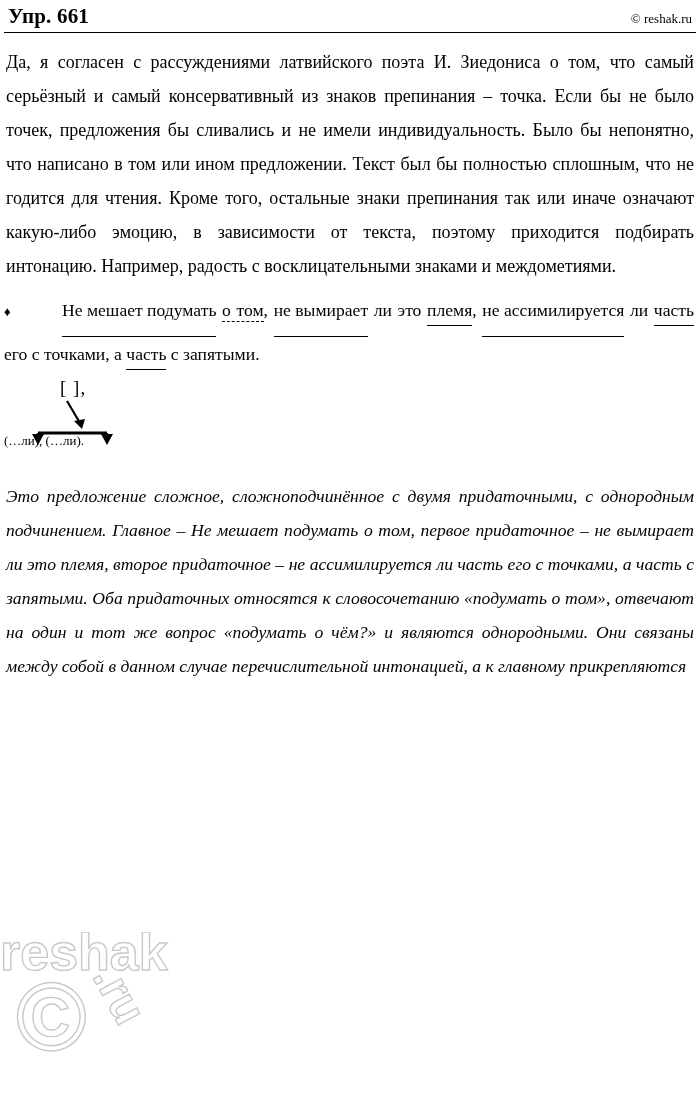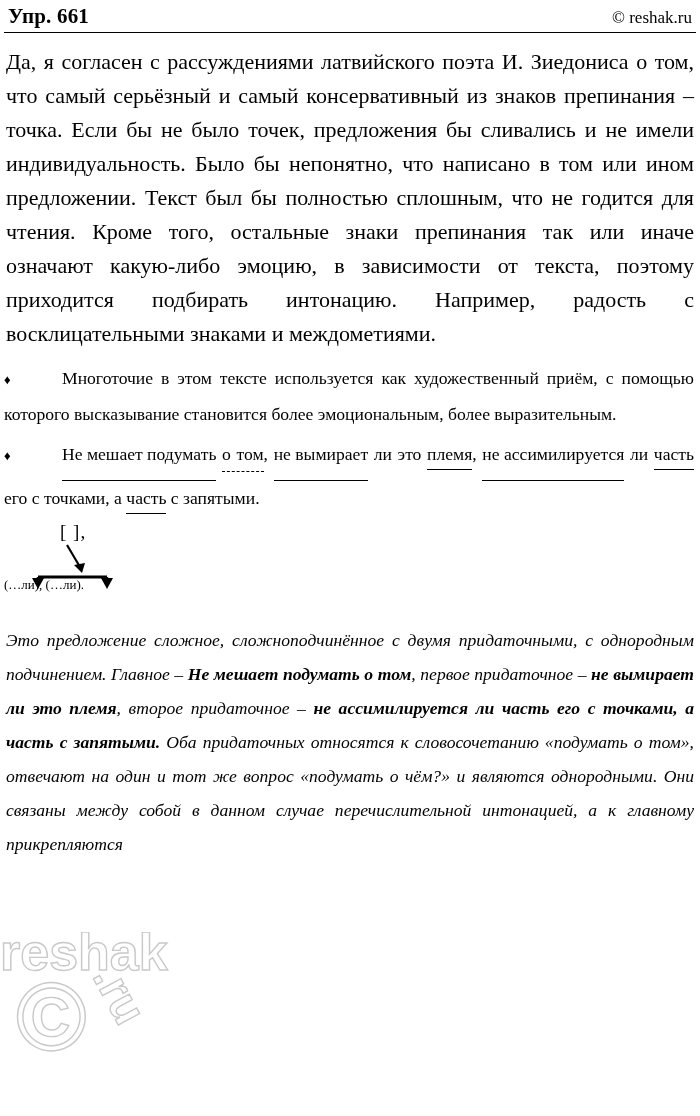--- a/index.html
+++ b/index.html
@@ -32,28 +32,28 @@
     padding: 4px 4px 3px 4px;
     border-bottom: 1.5px solid #000;
     margin-bottom: 12px;
   }
   .header-title {
     font-size: 21px;
     font-weight: bold;
     letter-spacing: 0.2px;
   }
   .header-copy {
-    font-size: 17px;
+    font-size: 13px;
     font-weight: normal;
     white-space: nowrap;
   }
 
   
   .para {
-    font-size: 22px;
+    font-size: 18px;
     line-height: 34px;
     text-align: justify;
     text-justify: inter-word;
     margin: 0 0 10px 0;
     padding: 0 2px;
     hyphens: none;
   }
 
   
   .bullet-item {
@@ -77,21 +77,21 @@
     padding-bottom: 5px;
   }
   .u-pred {
     border-bottom: 1.4px double #000;
     padding-bottom: 16px;
     line-height: 1.0;
     display: inline-block;
   }
   .u-obj {
     border-bottom: 1.6px dashed #000;
-    padding-bottom: 7px;
+    padding-bottom: 1px;
   }
 
   
   .scheme {
     position: relative;
     height: 96px;
     margin: 6px 0 2px 0;
   }
   .scheme-top {
     position: absolute;
@@ -119,21 +119,21 @@
   .analysis {
     font-style: italic;
     font-size: 17.6px;
     line-height: 34px;
     text-align: justify;
     margin: 6px 0 0 0;
     padding: 0 2px;
     position: relative;
     z-index: 2;
   }
-  .analysis b { font-weight: bold; font-style: italic; }
+  .analysis b { font-weight: normal; font-style: italic; }
 
   
   .watermark {
     position: absolute;
     left: 0px;
     top: 932px;
     width: 230px;
     height: 130px;
     pointer-events: none;
     z-index: 1;
@@ -153,23 +153,20 @@
 <div class="page">
 
   <div class="header">
     <div class="header-title">Упр. 661</div>
     <div class="header-copy">© reshak.ru</div>
   </div>
 
   <p class="para">Да, я согласен с рассуждениями латвийского поэта И. Зиедониса о том, что самый серьёзный и самый консервативный из знаков препинания – точка. Если бы не было точек, предложения бы сливались и не имели индивидуальность. Было бы непонятно, что написано в том или ином предложении. Текст был бы полностью сплошным, что не годится для чтения. Кроме того, остальные знаки препинания так или иначе означают какую-либо эмоцию, в зависимости от текста, поэтому приходится подбирать интонацию. Например, радость с восклицательными знаками и междометиями.</p>
 
 
-  <div class="bullet-item">
-    <span class="bullet-mark">♦</span><span>Многоточие в этом тексте используется как художественный приём, с помощью которого высказывание становится более эмоциональным, более выразительным.</span>
-  </div>
 
   <div class="bullet-item">
     <span class="bullet-mark">♦</span><span class="u-pred">Не мешает подумать</span><span> </span><span class="u-obj">о том</span><span>, </span><span class="u-pred">не вымирает</span><span> ли это </span><span class="u-subj">племя</span><span>, </span><span class="u-pred">не ассимилируется</span><span> ли </span><span class="u-subj">часть</span><span> его с точками, а </span><span class="u-subj">часть</span><span> с запятыми.</span>
   </div>
 
   <div class="scheme">
     <div class="scheme-top">[ ],</div>
     <div class="scheme-bottom">(…ли), (…ли).</div>
     <svg width="220" height="96">
 

